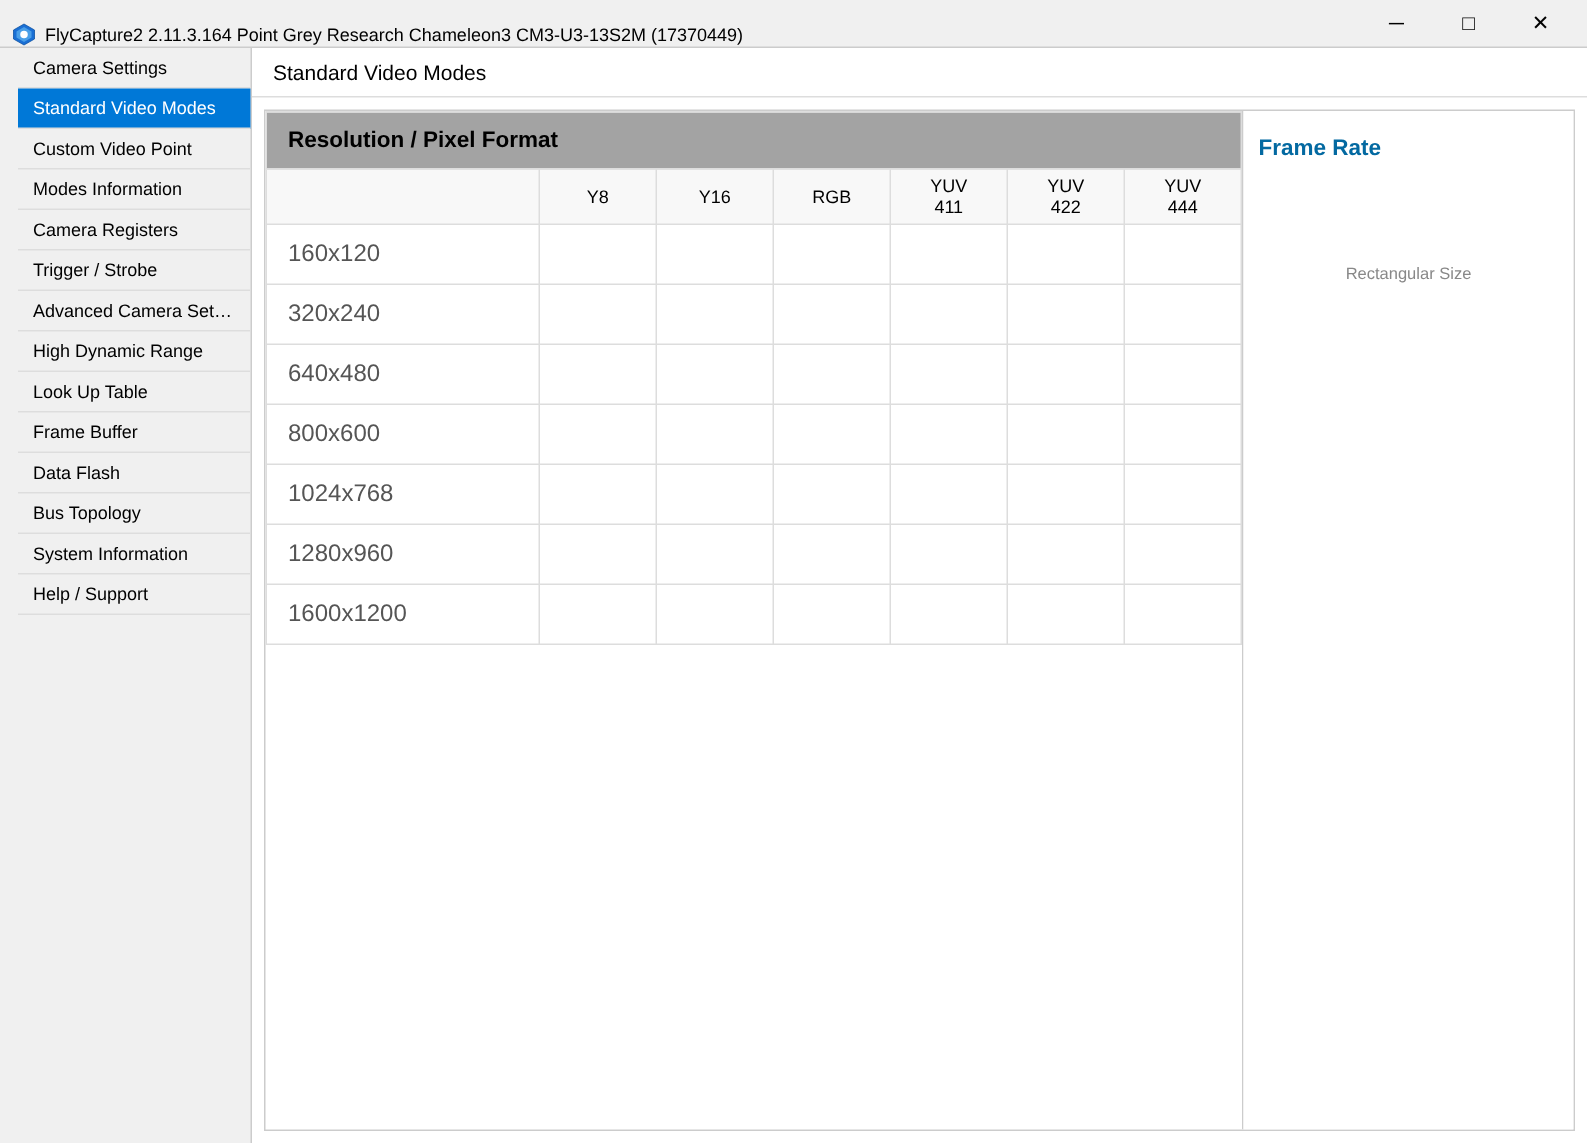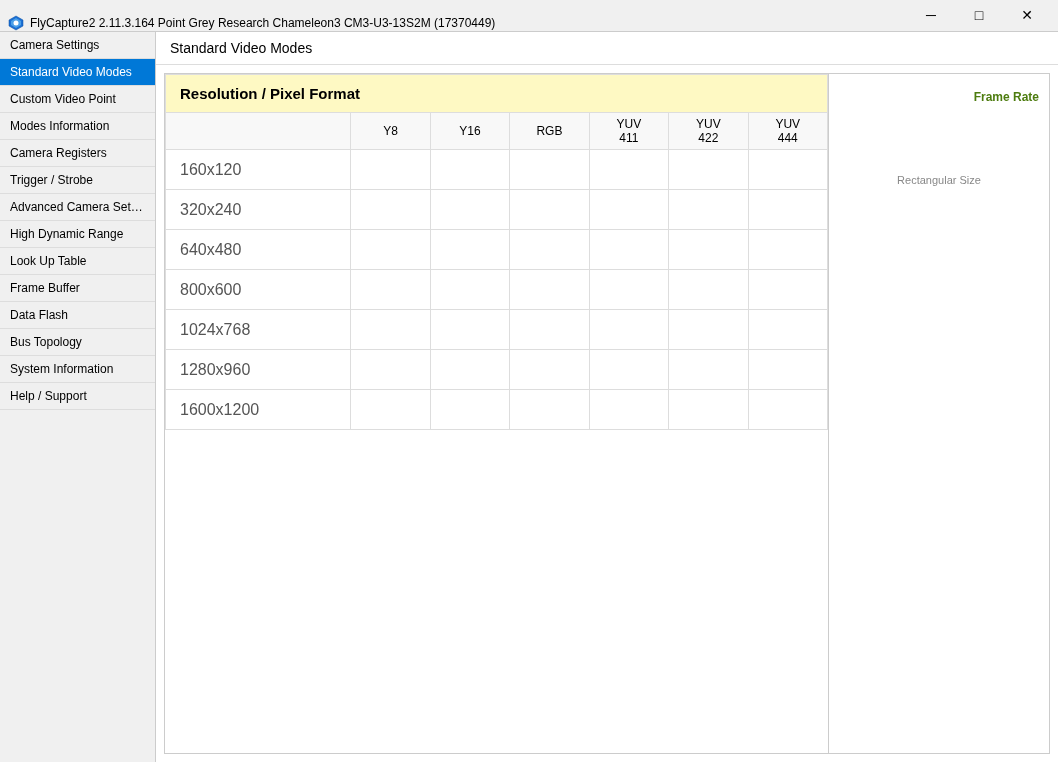--- a/index.html
+++ b/index.html
@@ -48,20 +48,21 @@
       align-items: center;
       justify-content: center;
       font-size: 14px;
       color: #000;
     }
 
     
     .main-layout {
       display: flex;
       height: calc(762px - 32px);
+      padding-left: 12px;
     }
 
     
     .sidebar {
       width: 156px;
       background: #f0f0f0;
       border-right: 1px solid #ccc;
       display: flex;
       flex-direction: column;
       flex-shrink: 0;
@@ -127,21 +128,21 @@
     .res-table th {
       background: #f8f8f8;
       font-weight: normal;
     }
     .res-table .section-header {
       text-align: left;
       font-size: 15px;
       font-weight: bold;
       padding: 10px 14px;
       border-bottom: 1px solid #ddd;
-      background: #fef9c3;
+      background: #a3a3a3;
       color: #000;
     }
     .res-table .res-label {
       text-align: left;
       padding-left: 14px;
       color: #555;
       font-size: 16px;
     }
     .res-table tr.data-row td {
       height: 40px;
@@ -162,25 +163,25 @@
     }
 
     
     .framerate-section {
       width: 220px;
       flex-shrink: 0;
       padding: 10px;
       background: #fff;
     }
     .framerate-title {
-      font-size: 12px;
+      font-size: 15px;
       font-weight: bold;
-      text-align: right;
+      text-align: left;
       padding: 6px 0 10px 0;
-      color: #4d7c0f;
+      color: #0369a1;
     }
     .framerate-note {
       font-size: 11px;
       color: #888;
       text-align: center;
       margin-top: 60px;
     }
   </style>
 </head>
 <body>

